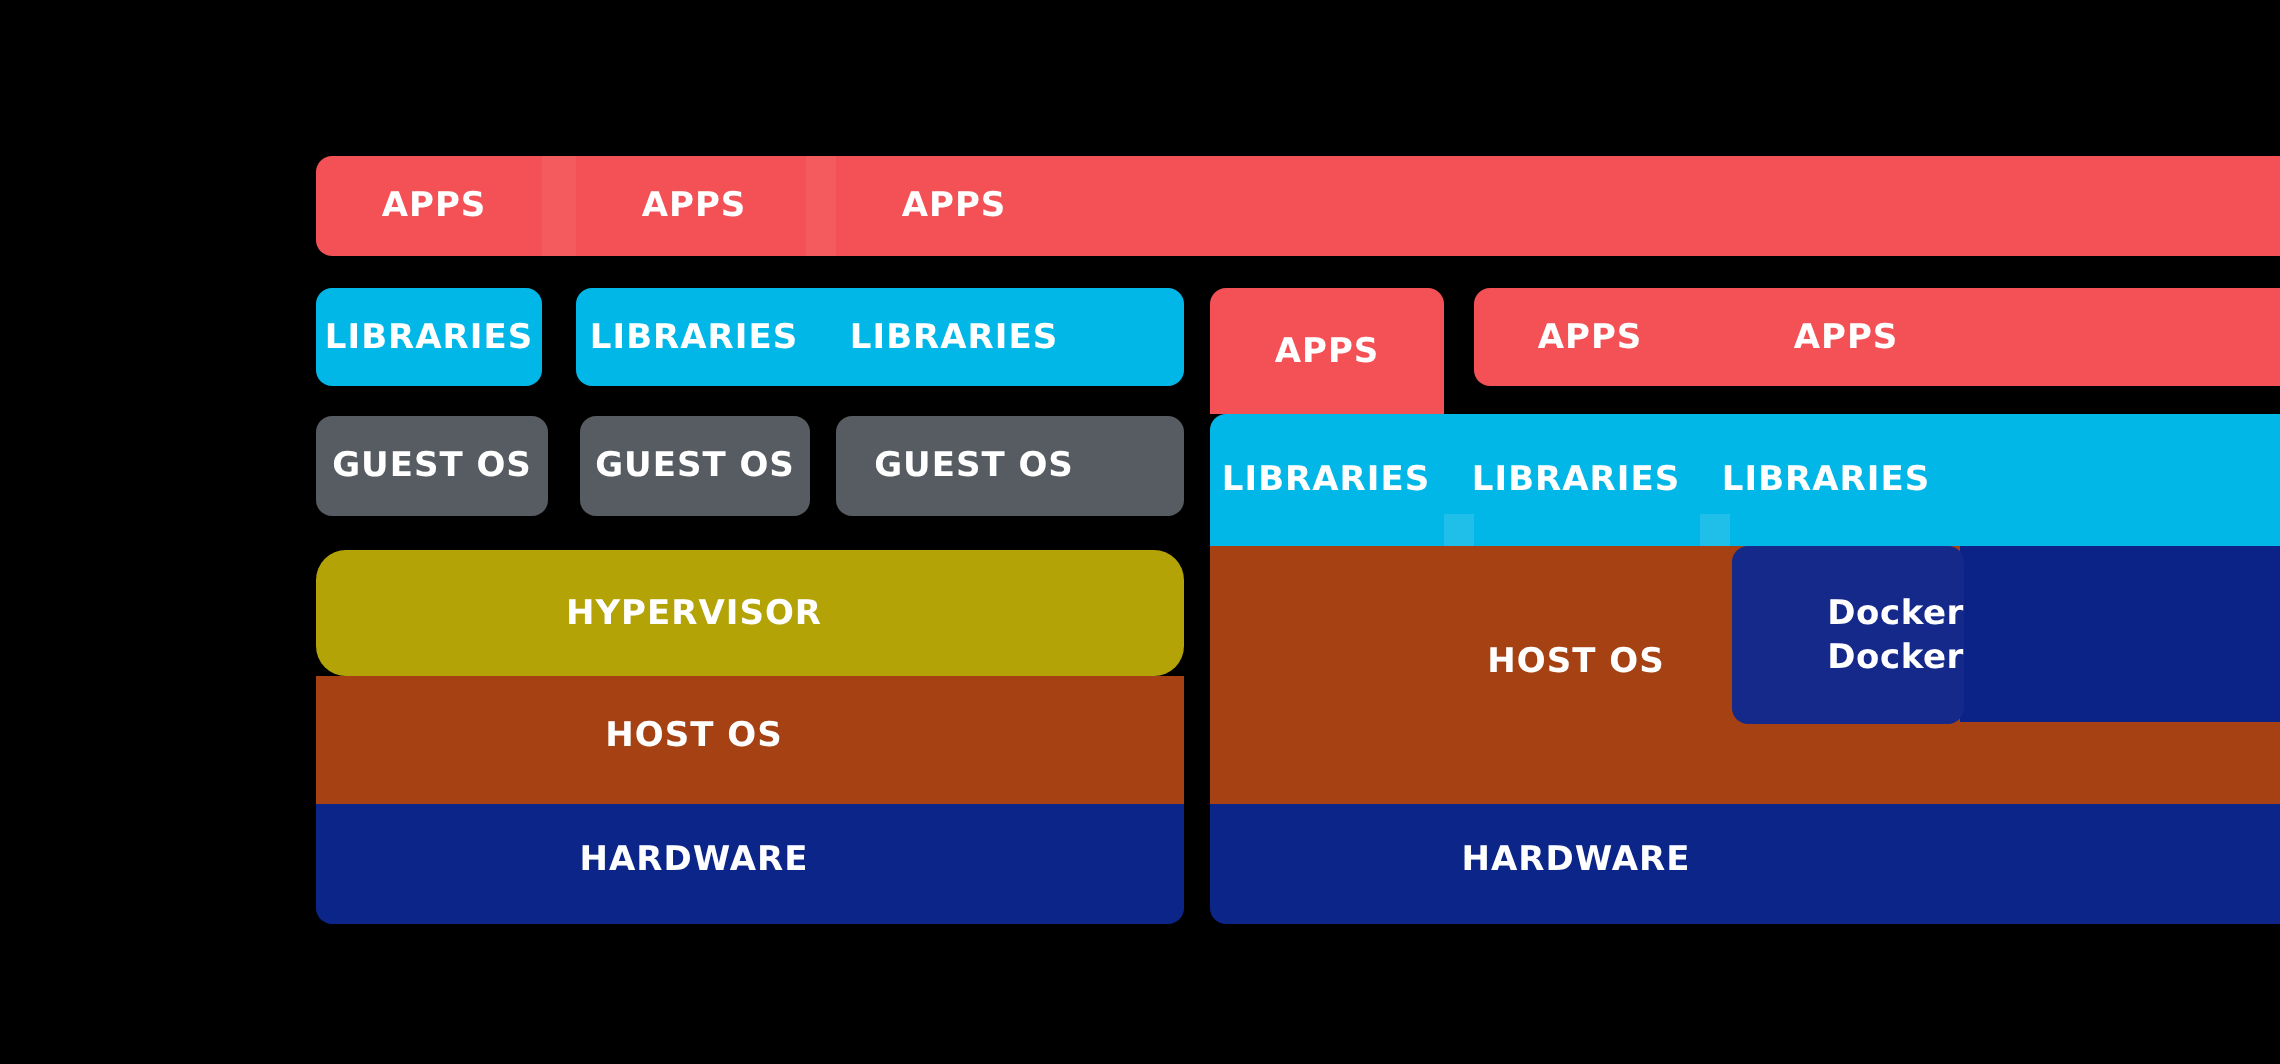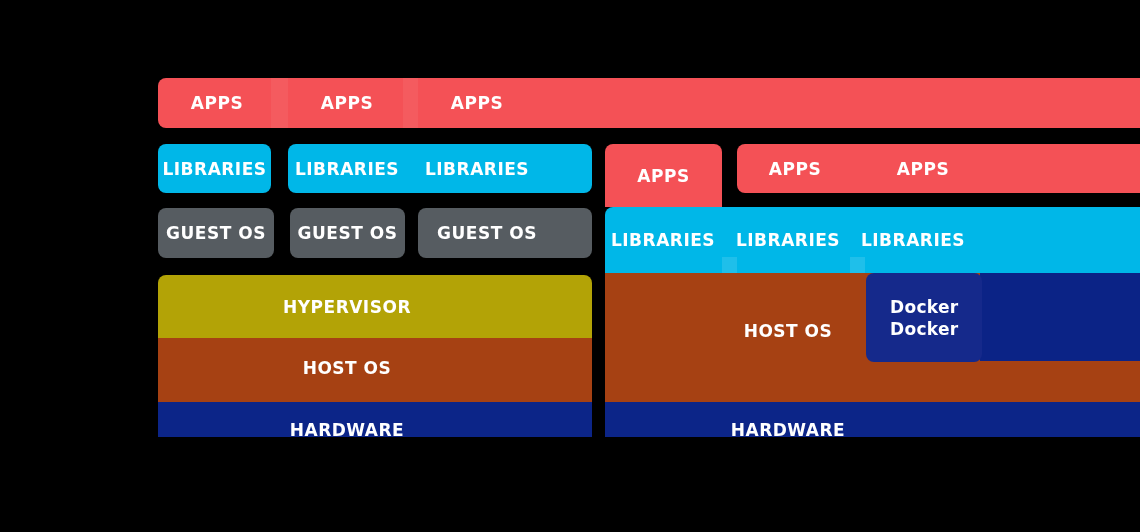--- a/index.html
+++ b/index.html
@@ -1,18 +1,18 @@
 <!DOCTYPE html>
 <html><head>
 <meta charset="utf-8">
 <style>
   html,body{margin:0;padding:0;background:#000;}
   #canvas{
     position:relative;
-    width:1140px;height:437px;
+    width:1140px;height:532px;
     overflow:hidden;
     font-family:"DejaVu Sans","Liberation Sans",sans-serif;
     font-weight:bold;
     color:#fff;
   }
   .blk{position:absolute;box-sizing:border-box;}
   .r8{border-radius:8px;}
   .rtop{border-radius:8px 8px 0 0;}
   .rbot{border-radius:0 0 8px 8px;}
   .rleft{border-radius:8px 0 0 8px;}
@@ -27,31 +27,31 @@
   .notch{position:absolute;bottom:0;height:16px;background:rgba(255,255,255,.12);}
   .lbl-flex{font-size:17px;letter-spacing:.5px;white-space:nowrap;}
 
   
   #top-apps-bar   {left:158px;top:78px;width:982px;height:50px;}
   #vm-lib-1       {left:158px;top:144px;width:113px;height:49px;}
   #vm-lib-23      {left:288px;top:144px;width:304px;height:49px;}
   #vm-guest-1     {left:158px;top:208px;width:116px;height:50px;}
   #vm-guest-2     {left:290px;top:208px;width:115px;height:50px;}
   #vm-guest-3     {left:418px;top:208px;width:174px;height:50px;}
-  #vm-hypervisor  {left:158px;top:275px;width:434px;height:63px;}
+  #vm-hypervisor  {left:158px;top:275px;width:434px;height:63px;border-radius:15px;}
   #vm-host-os     {left:158px;top:338px;width:434px;height:64px;}
   #vm-hardware    {left:158px;top:402px;width:434px;height:60px;}
 
   
   #ct-apps-1      {left:605px;top:144px;width:117px;height:63px;}
   #ct-apps-bar    {left:737px;top:144px;width:403px;height:49px;}
   #ct-lib-bar     {left:605px;top:207px;width:535px;height:66px;}
   #ct-host-os     {left:605px;top:273px;width:535px;height:129px;}
   #ct-docker-panel{left:980px;top:273px;width:160px;height:88px;}
-  #ct-docker-eng  {left:866px;top:273px;width:116px;height:89px;padding-left:24px;display:flex;flex-direction:column;justify-content:center;}
+  #ct-docker-eng  {left:866px;top:273px;width:116px;height:89px;padding-left:24px;display:flex;flex-direction:column;justify-content:center;text-align:right;}
   #ct-hardware    {left:605px;top:402px;width:535px;height:60px;}
 
   #ct-docker-eng .de-line{font-size:17px;letter-spacing:.3px;line-height:22px;}
   #ct-host-os .lbl{top:45%;}
   #ct-hardware .lbl,#vm-hardware .lbl,#vm-host-os .lbl{top:47%;}
 </style>
 </head>
 <body>
 
 <div id="canvas" style="background: rgb(0, 0, 0);">

